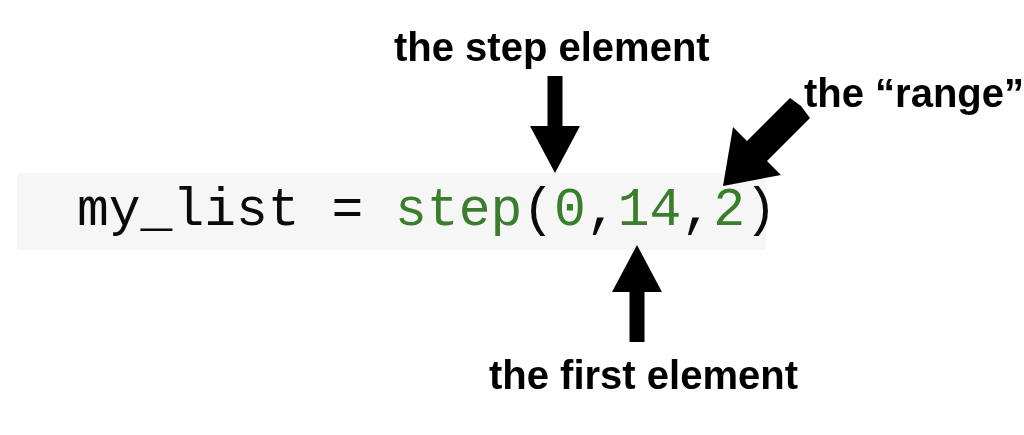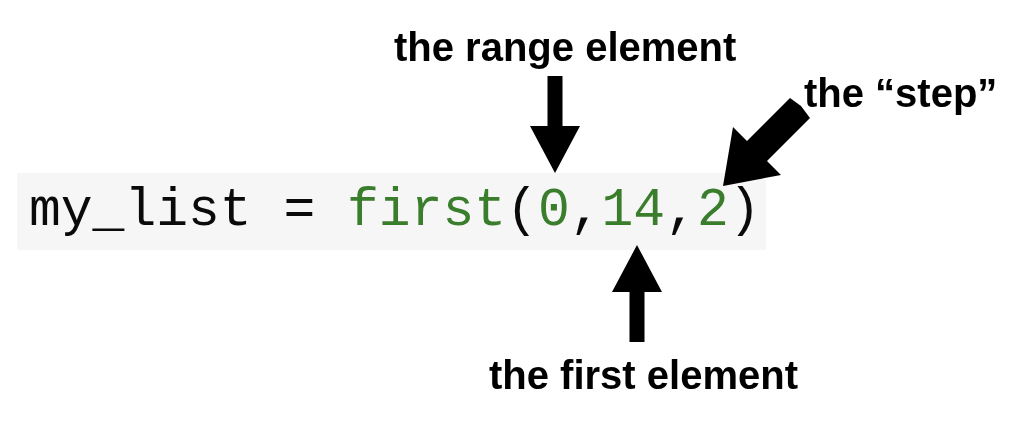--- a/index.html
+++ b/index.html
@@ -31,21 +31,21 @@
     left: 29px;
     top: 173px;
     height: 77px;
     line-height: 77px;
     font-family: "Liberation Mono", "DejaVu Sans Mono", monospace;
     font-size: 53px;
     letter-spacing: 0px;
     white-space: pre;
     color: #000000;
   }
-  .code-text .tok-plain { color: #0a0a0a; }
+  .code-text .tok-plain { color: #0a0a0a; margin-left: 48px; }
   .code-text .tok-num   { color: #3a7d2c; }
   .code-text .tok-fn    { color: #3a7d2c; }
   .code-text .tok-punct { color: #0a0a0a; }
 
   
   .label {
     position: absolute;
     font-family: "Liberation Sans", sans-serif;
     font-weight: bold;
     color: #000000;
@@ -77,25 +77,25 @@
   #arrow-up-last    { left: 602px; top: 242px; }
   #arrow-diag-step  { left: 715px; top: 100px; }
 </style>
 </head>
 <body>
 
 <div id="canvas">
 
   <div class="code-band"></div>
 
-  <div class="code-text"><span class="tok-plain">my_list = </span><span class="tok-fn">first</span><span class="tok-punct">(</span><span class="tok-num">0</span><span class="tok-punct">,</span><span class="tok-num">14</span><span class="tok-punct">,</span><span class="tok-num">2</span><span class="tok-punct">)</span></div>
+  <div class="code-text"><span class="tok-plain">my_list = </span><span class="tok-fn">step</span><span class="tok-punct">(</span><span class="tok-num">0</span><span class="tok-punct">,</span><span class="tok-num">14</span><span class="tok-punct">,</span><span class="tok-num">2</span><span class="tok-punct">)</span></div>
 
-  <div class="label" id="label-first">the range element</div>
+  <div class="label" id="label-first">the step element</div>
 
-  <div class="label" id="label-step">the “step”</div>
+  <div class="label" id="label-step">the “range”</div>
 
   <div class="label" id="label-last">the first element</div>
 
   <svg class="arrow-svg" id="arrow-down-first" width="70" height="105" viewBox="0 0 70 105">
     <polygon points="27.5,4 42.5,4 42.5,54 60,54 35,101 10,54 27.5,54" fill="#000000"></polygon>
   </svg>
 
   <svg class="arrow-svg" id="arrow-up-last" width="70" height="104" viewBox="0 0 70 104">
     <polygon points="35,3 60,50 42.5,50 42.5,100 27.5,100 27.5,50 10,50" fill="#000000"></polygon>
   </svg>

